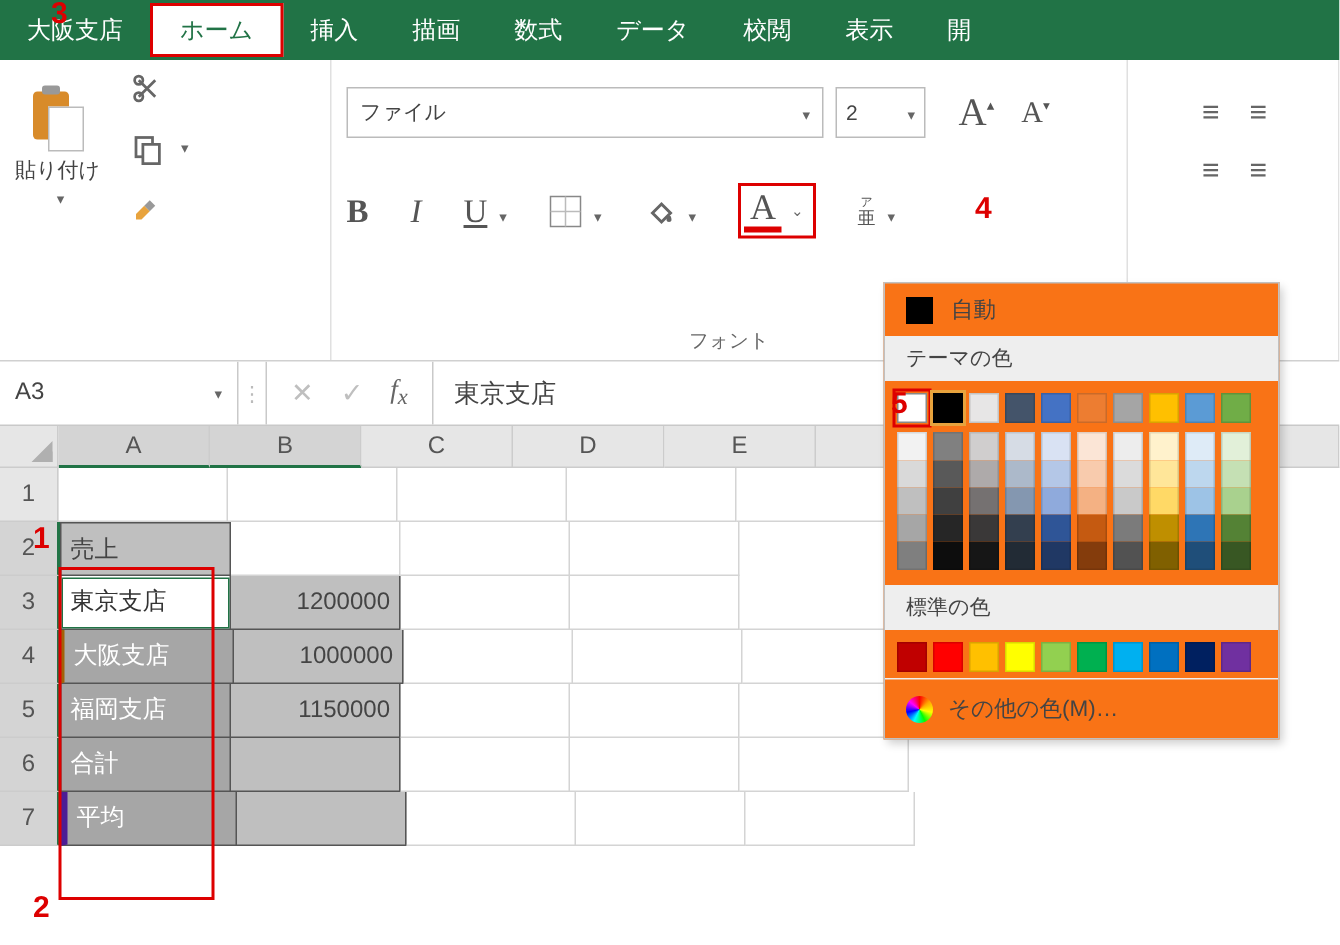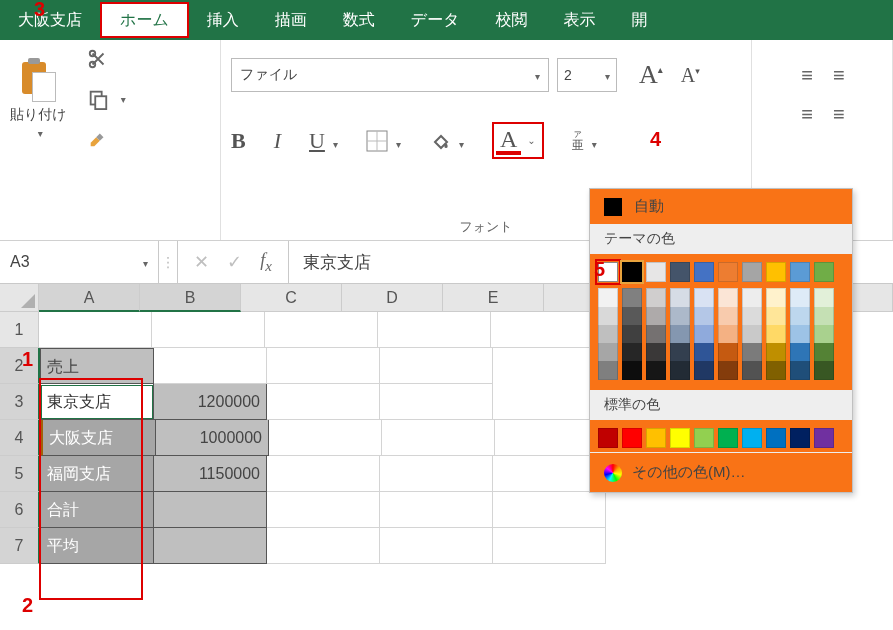--- a/index.html
+++ b/index.html
@@ -275,21 +275,21 @@
     <div class="row">
         <div class="rh sel">6</div>
       <div class="cell sel-range table-border" style="border-left:1px solid #555">合計</div>
       <div class="cell sel-range2 table-border"></div>
       <div class="cell"></div>
       <div class="cell"></div>
       <div class="cell"></div>
     </div>
     <div class="row">
         <div class="rh sel">7</div>
-      <div class="cell sel-range table-border" style="border-left:1px solid #4c1d95">平均</div>
+      <div class="cell sel-range table-border" style="border-left:5px solid #4c1d95">平均</div>
       <div class="cell sel-range2 table-border"></div>
       <div class="cell"></div>
       <div class="cell"></div>
       <div class="cell"></div>
     </div>
   </div>
 
   <div class="picker">
     <div class="picker-row">
       <div class="auto-sw"></div>

